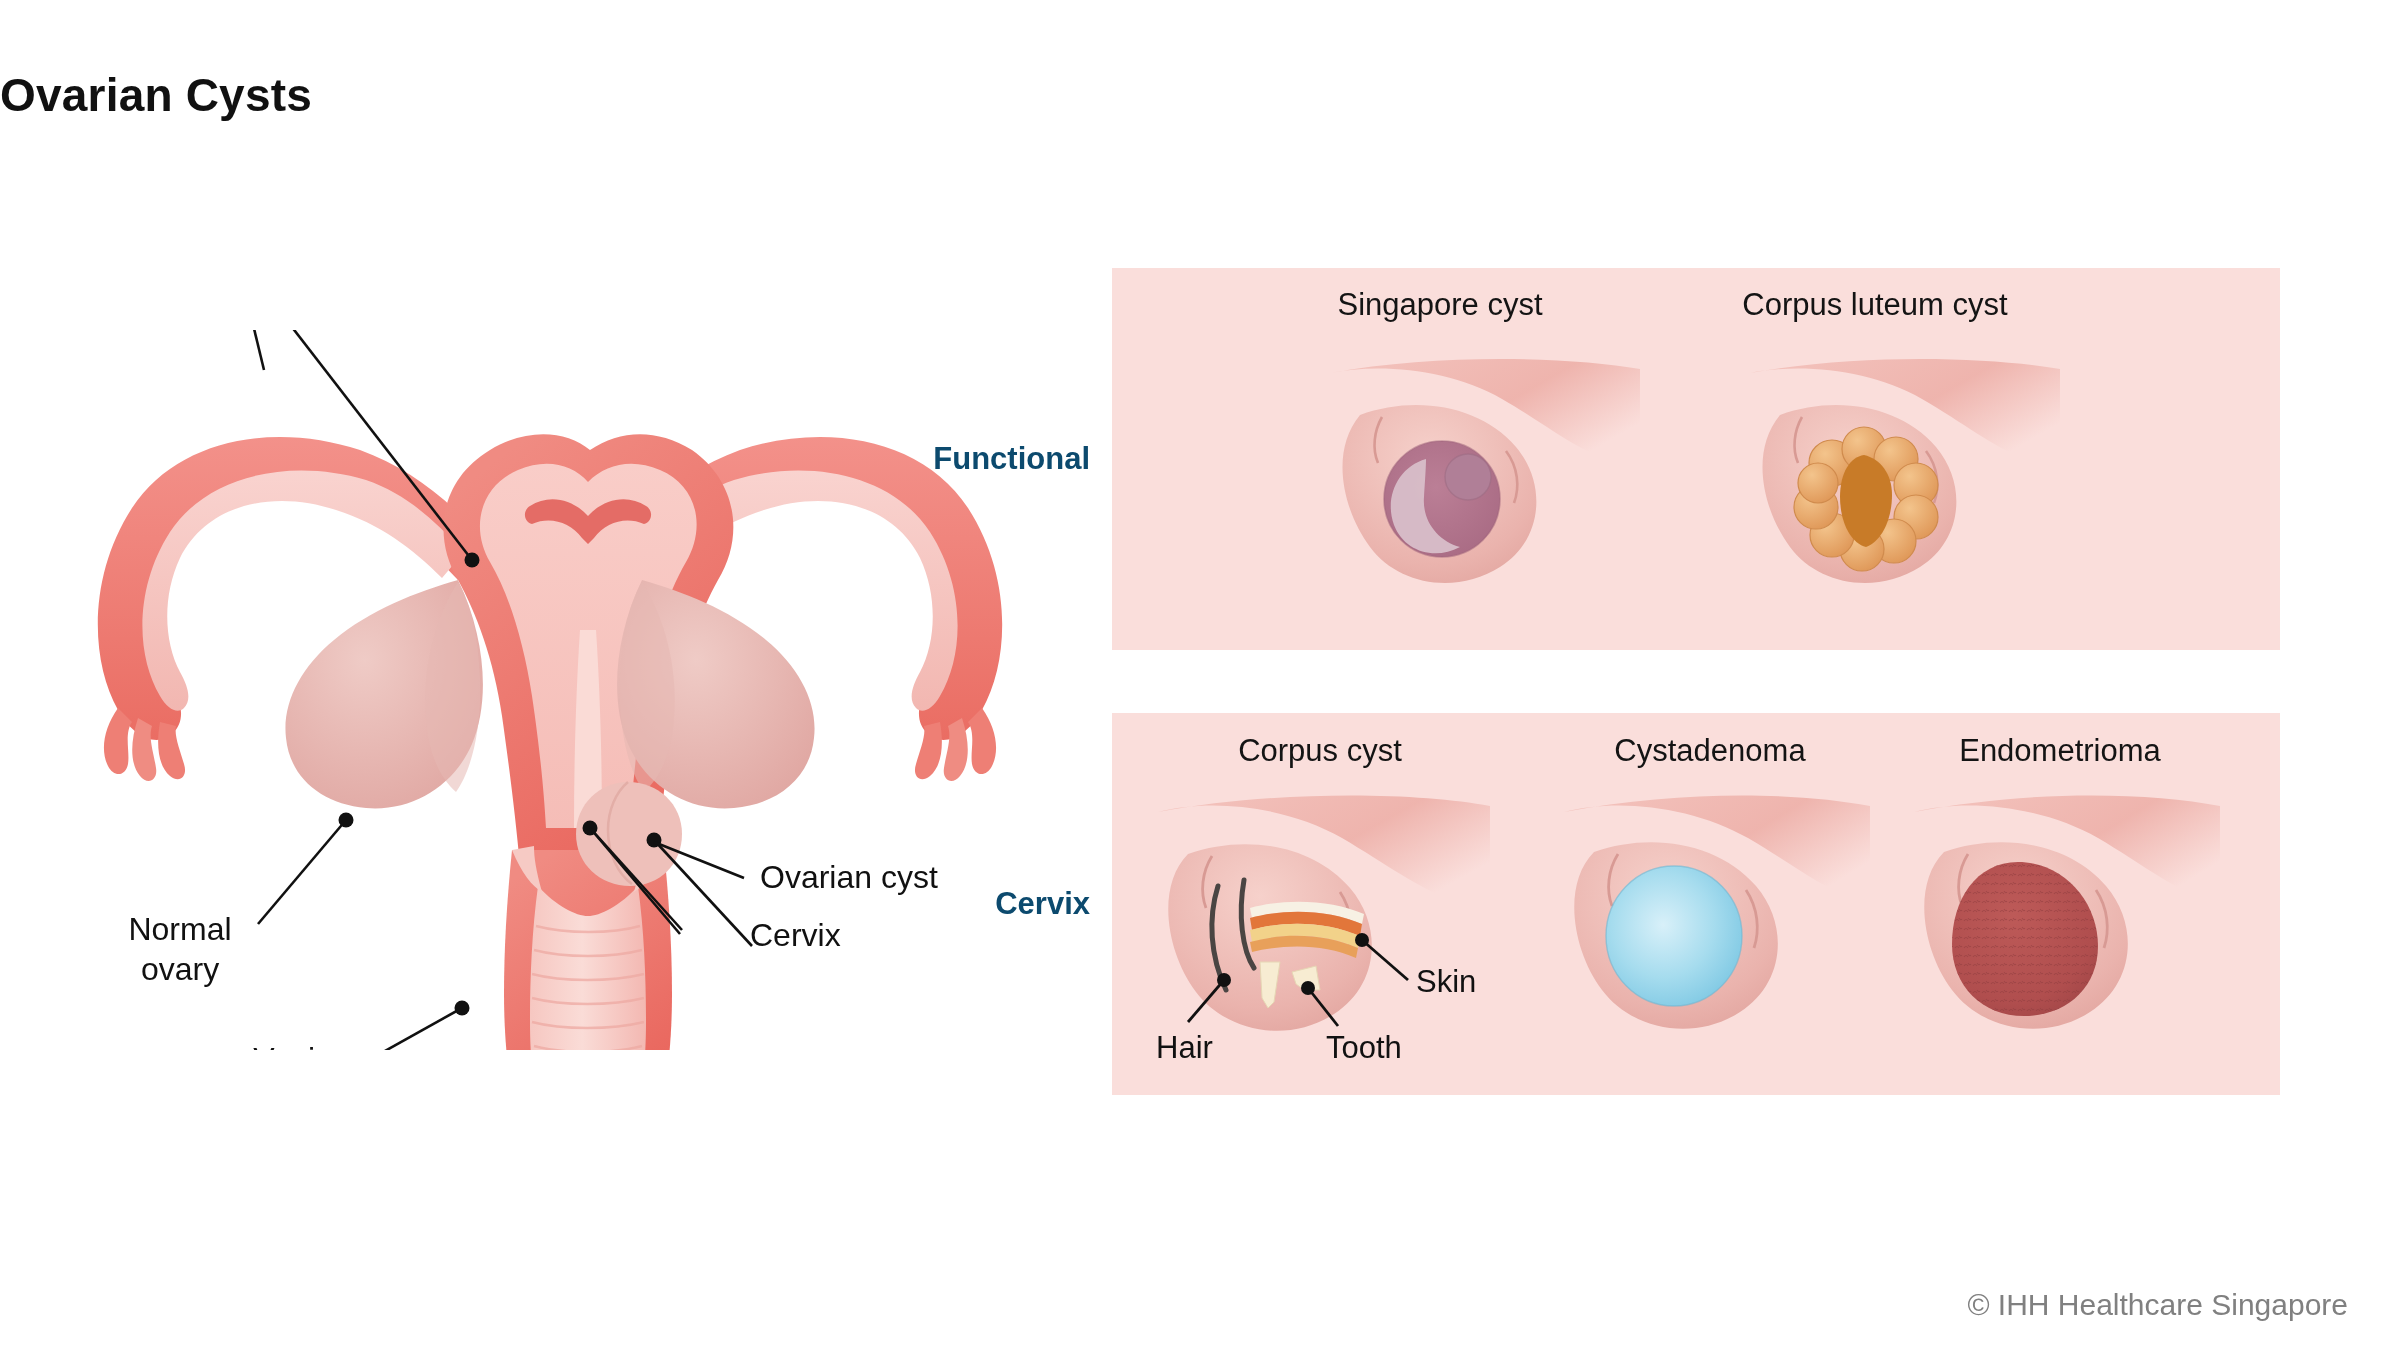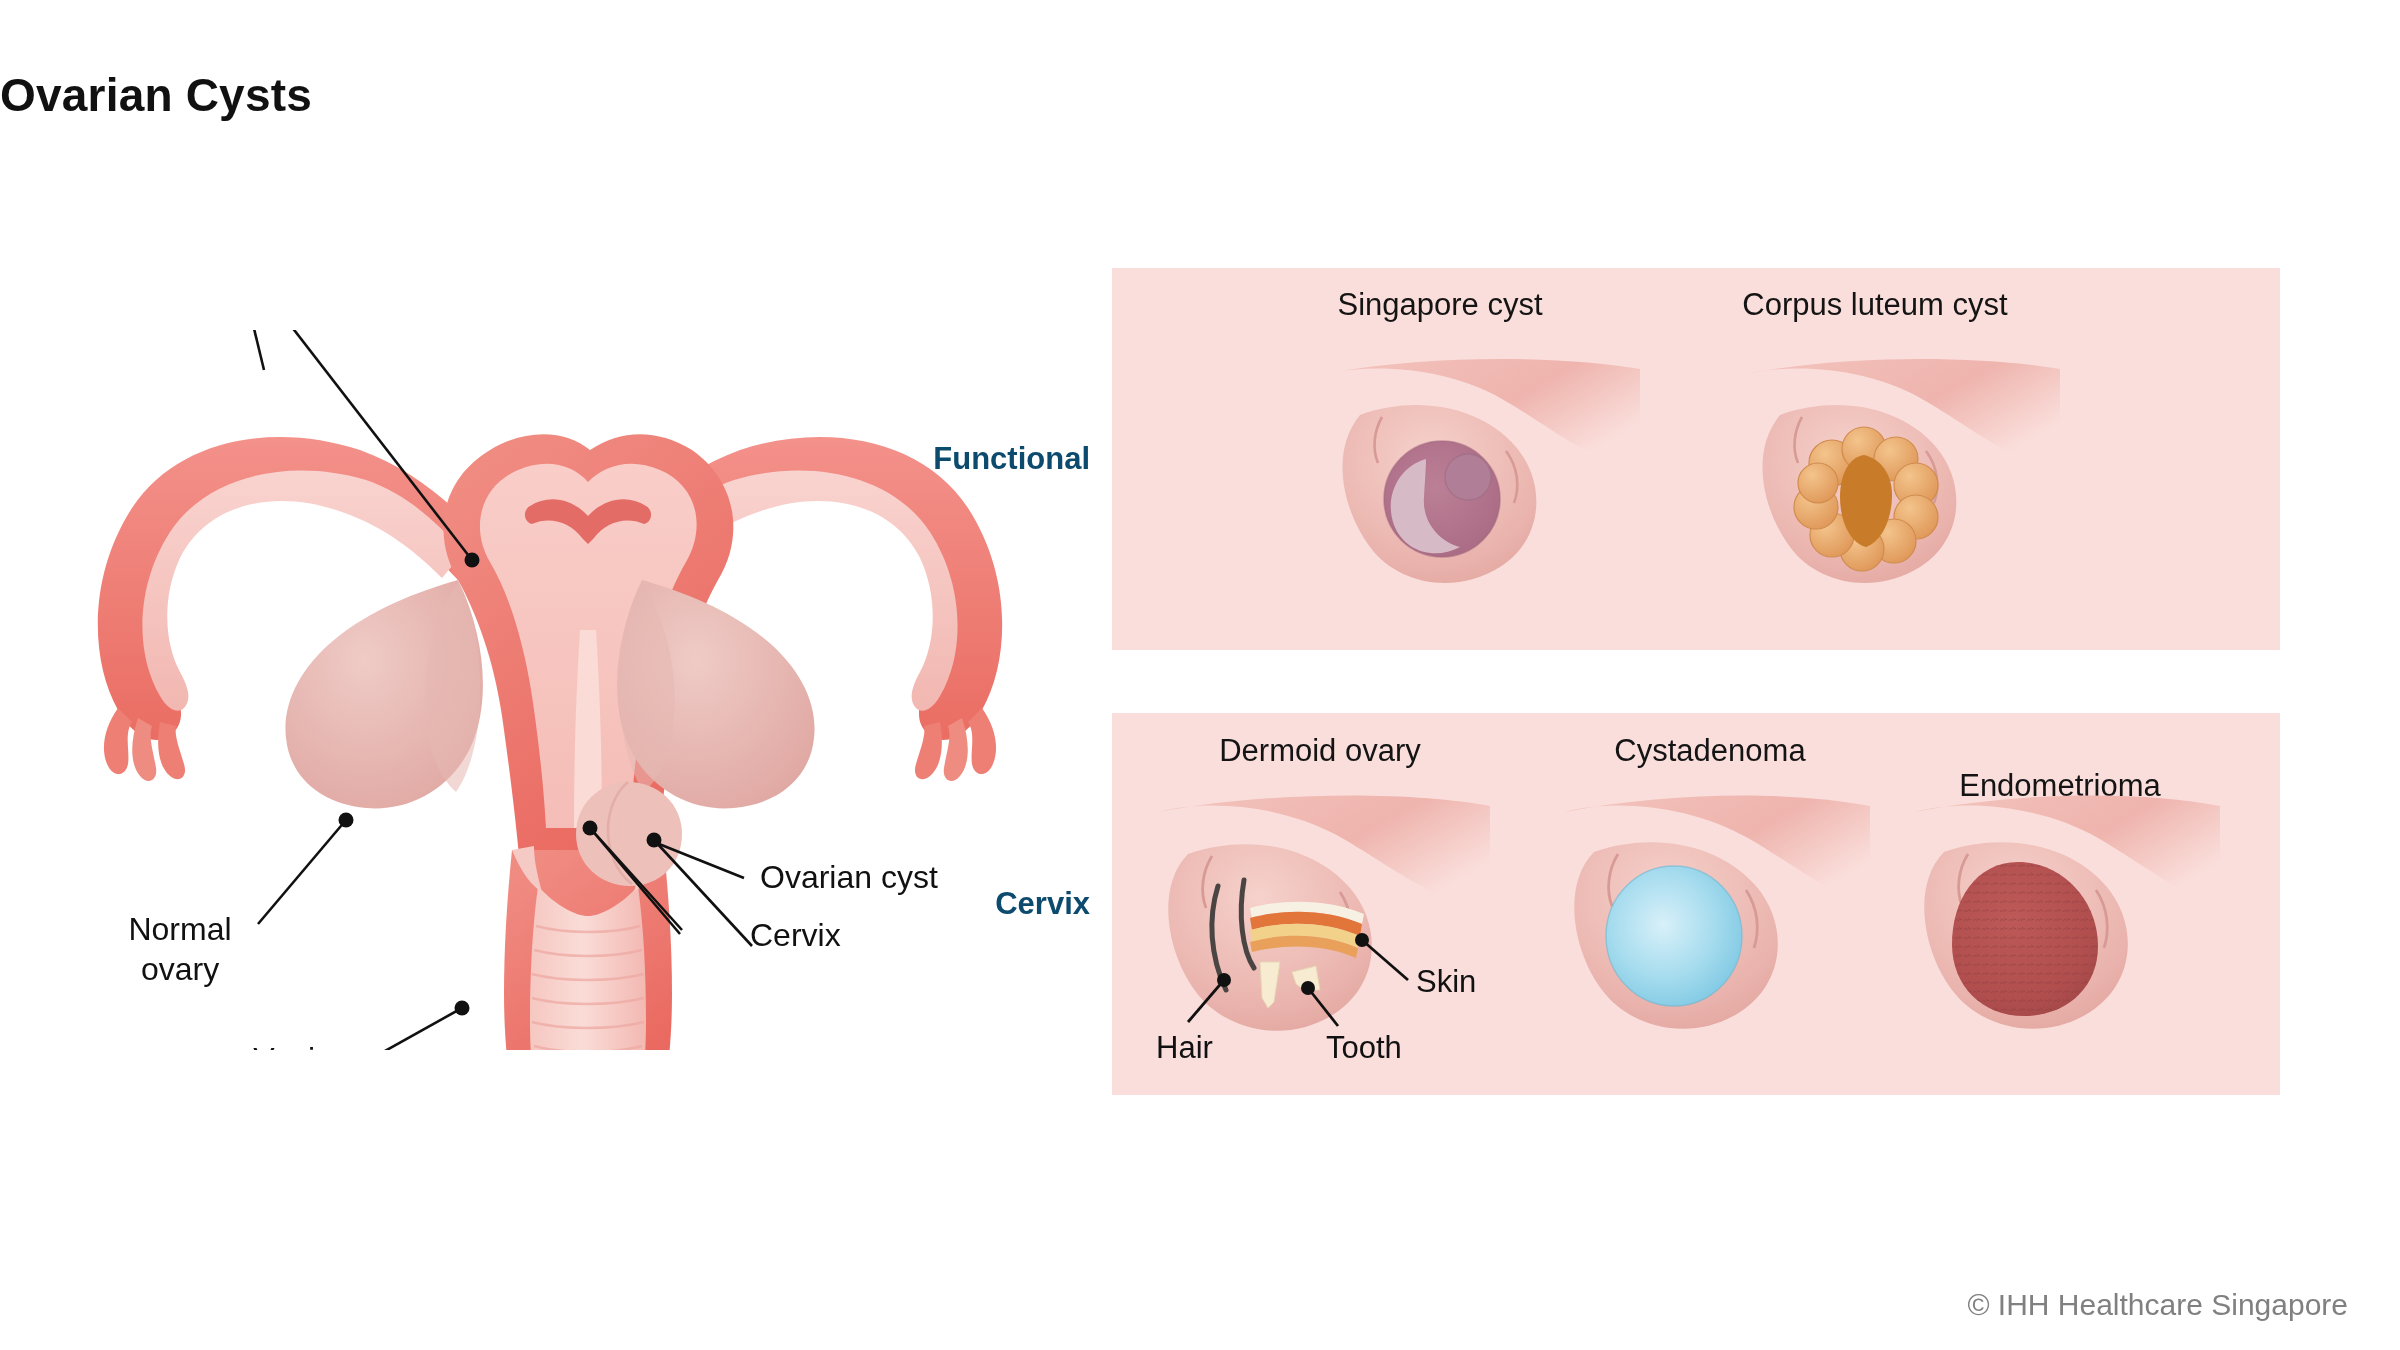--- a/index.html
+++ b/index.html
@@ -317,25 +317,25 @@
     </g>
     <path d="M124,100 C140,104 152,118 152,140 C152,164 142,186 126,192
              C110,188 100,166 100,142 C100,118 110,102 124,100 Z" fill="#c87b28"></path>
   </svg>
 </div>
 
 <div class="panel" id="panel-harmful"></div>
 
 <div class="row-label" id="label-harmful">Cervix</div>
 
-<div class="cyst-title" style="left:1150px; top:733px; width:340px;">Dermoid ovary</div>
+<div class="cyst-title" style="left:1150px; top:733px; width:340px;">Corpus cyst</div>
 
 <div class="cyst-title" style="left:1540px; top:733px; width:340px;">Cystadenoma</div>
 
-<div class="cyst-title" style="left:1880px; top:768px; width:360px;">Endometrioma</div>
+<div class="cyst-title" style="left:1880px; top:733px; width:360px;">Endometrioma</div>
 
 <div class="cyst-figure" style="left:1140px; top:790px; width:420px; height:300px;">
   <svg width="420" height="300" viewBox="0 0 420 300" xmlns="http://www.w3.org/2000/svg">
     <defs>
       <radialGradient id="dOvaryBody" cx="0.45" cy="0.28" r="0.85">
         <stop offset="0%" stop-color="#f6d1cb"></stop>
         <stop offset="70%" stop-color="#eab3ad"></stop>
         <stop offset="100%" stop-color="#e0a29c"></stop>
       </radialGradient>
       <linearGradient id="dTube" x1="0" y1="0" x2="1" y2="0.6">

